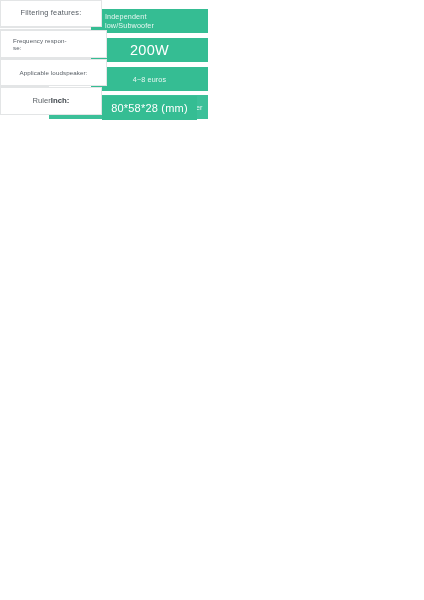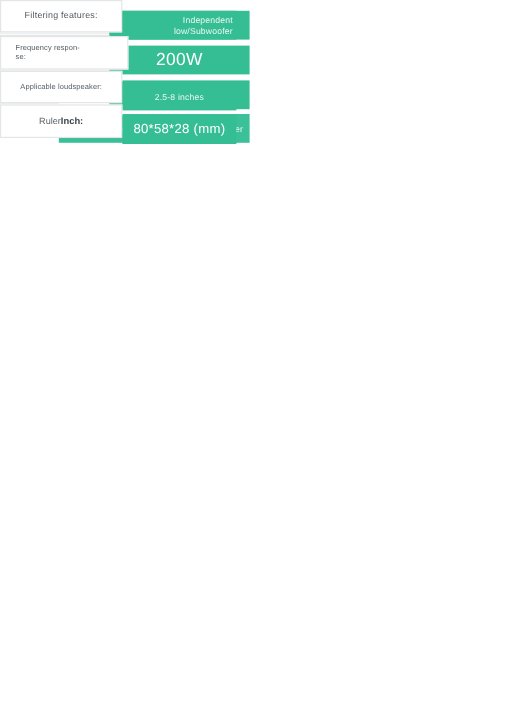--- a/index.html
+++ b/index.html
@@ -45,21 +45,21 @@
     overflow: hidden;
   }
 
   .value-cell {
     box-sizing: border-box;
     background: #35bd93;
     display: flex;
     align-items: center;
     justify-content: center;
     color: #ffffff;
-    text-align: right;
+    text-align: left;
     overflow: hidden;
     padding: 12px 3px;
     margin-top: 9px;
   }
 
   
   .lbl-sm   { font-size: 6.2px; letter-spacing: .1px; }
   .lbl-md   { font-size: 7.4px; letter-spacing: .2px; }
   .lbl-lg   { font-size: 8.2px; letter-spacing: .2px; }
 
@@ -181,21 +181,20 @@
       <div class="label-cell r-label lbl-sm">
         <span class="stack-label">
           <span>Frequency respon-</span><br>
           <span>se:</span>
         </span>
       </div>
     </div>
 
     <div class="row r-row" id="row-loudspeaker">
       <div class="label-cell r-label lbl-sm">Applicable loudspeaker:</div>
-      <div class="value-cell r-value val-sm">2.5-8 inches</div>
     </div>
 
     <div class="row r-row" id="row-ruler">
       <div class="label-cell r-label">
         <span class="two-part-b">
           <span class="part-a">Ruler</span>
           <span class="part-b">Inch:</span>
         </span>
       </div>
       <div class="value-cell r-value val-md">80*58*28 (mm)</div>

